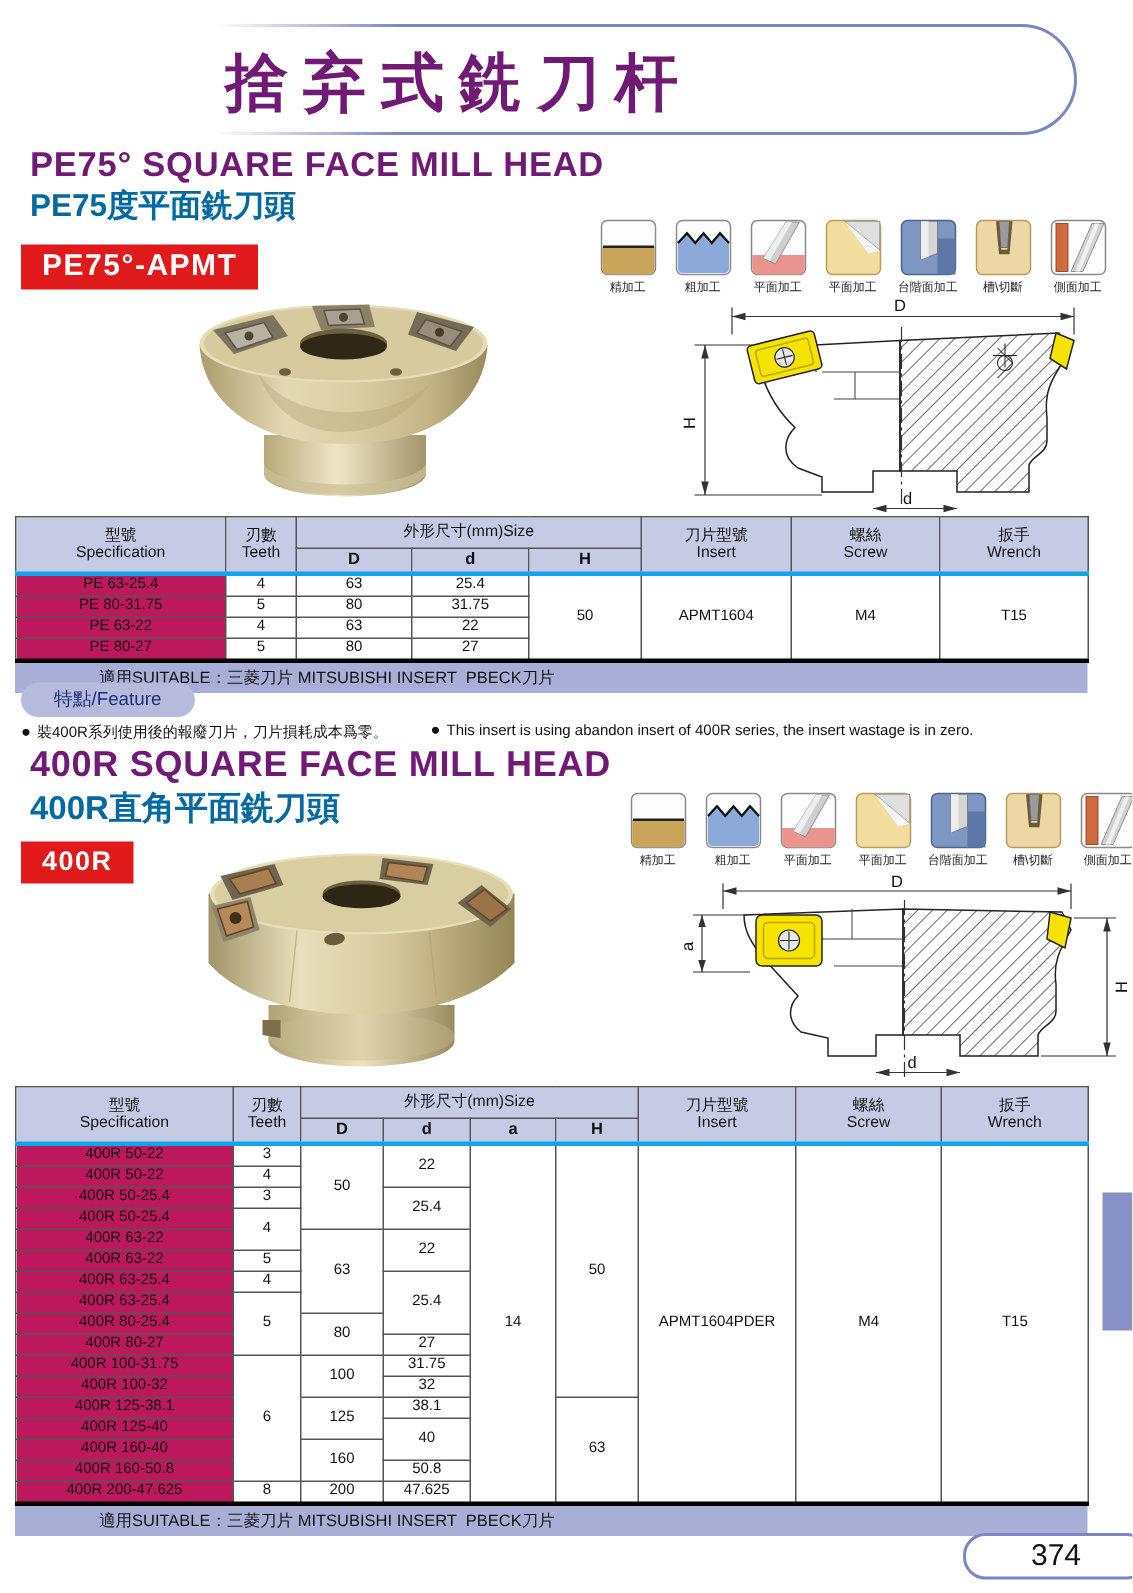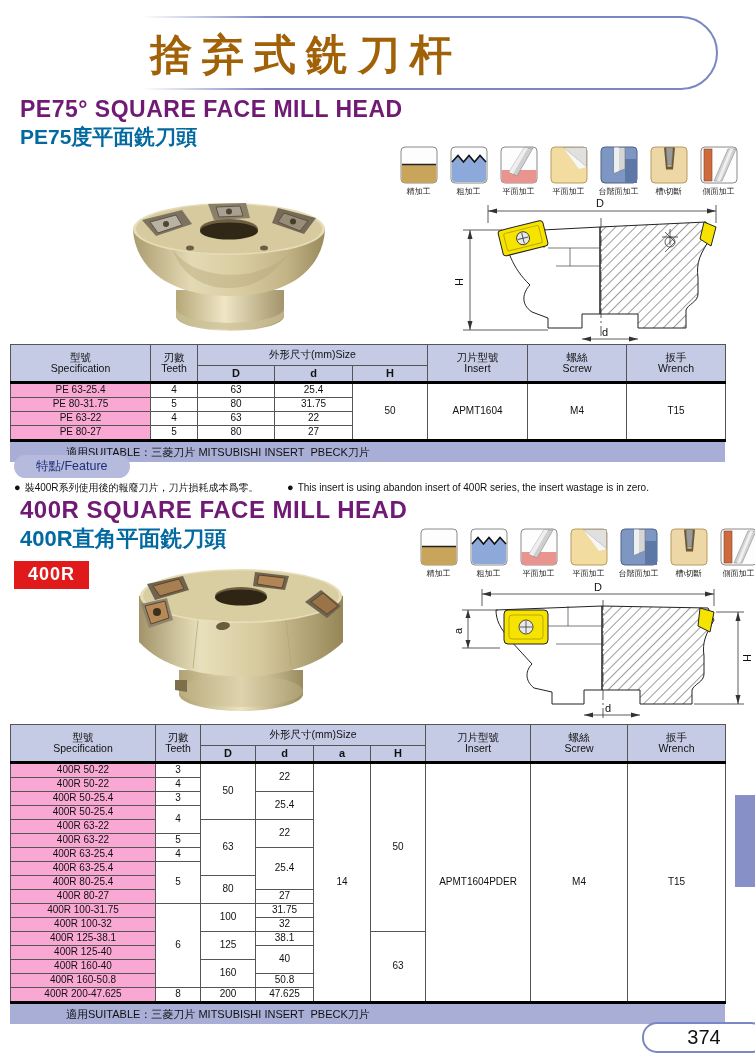--- a/index.html
+++ b/index.html
@@ -5,45 +5,45 @@
   html,body{margin:0;padding:0;background:#fff;}
   .page{position:relative;width:755px;height:1062px;background:#fff;overflow:hidden;
         font-family:"Liberation Sans","DejaVu Sans",sans-serif;color:#111;}
 
   
   .header-pill{position:absolute;left:112px;top:16px;width:602px;height:70px;
                border:2px solid #7b86c4;border-radius:38px;}
   .header-pill .fade{position:absolute;left:-3px;top:-3px;bottom:-3px;width:26%;
                background:linear-gradient(to right,#fff 20%,rgba(255,255,255,0));}
   .page-title{position:absolute;left:150px;top:27px;font-size:42px;font-weight:bold;
-              letter-spacing:10px;color:#a16207;z-index:2;}
+              letter-spacing:10px;color:#701a75;z-index:2;}
 
   
   .title-en{position:absolute;font-size:23px;font-weight:bold;color:#701a75;letter-spacing:0.5px;}
   .title-cn{position:absolute;font-size:21px;font-weight:bold;color:#0369a1;}
   .red-badge{position:absolute;background:#e01a1a;color:#fff;font-weight:bold;
              font-size:20px;padding:3px 14px 4px 14px;letter-spacing:1px;}
 
   
   .icon-row{position:absolute;display:flex;gap:9px;}
   .icon-cell{width:41px;text-align:center;}
   .icon-cell svg{width:38px;height:38px;display:block;margin:0 auto;}
   .icon-cap{font-size:8px;color:#222;margin-top:2px;white-space:nowrap;}
 
   
   .tbl-wrap{position:absolute;left:10px;}
   table.ptable{border-collapse:collapse;table-layout:fixed;width:715px;background:#fff;
                border:1px solid #555;border-bottom:3px solid #000;}
   table.ptable td,table.ptable th{border:1px solid #555;font-size:10px;font-weight:normal;
                color:#111;text-align:center;vertical-align:middle;padding:0 2px;
                height:13px;line-height:1.05;overflow:hidden;}
-  table.ptable thead{border-bottom:3px solid #000000;}
+  table.ptable thead{border-bottom:3px solid #0ea5e9;}
   table.ptable .th{background:#c6cbe5;font-size:10.5px;white-space:pre-line;height:20px;}
   table.ptable .sub{height:15px;font-weight:bold;font-size:11px;}
-  table.ptable .spec{background:#f9a8d4;}
+  table.ptable .spec{background:#be185d;}
   .suitable-bar{width:715px;height:20px;background:#a9aed6;color:#111;font-size:11px;
                 line-height:20px;padding-left:56px;box-sizing:border-box;white-space:pre;}
 
   
   .feature-pill{position:absolute;background:#b6bbdd;color:#1c2d7a;font-weight:normal;
                 font-size:12.5px;padding:3px 22px;border-radius:12px;}
   .bullet{position:absolute;font-size:10px;color:#111;white-space:nowrap;}
   .bullet .dot{font-size:11px;margin-right:4px;}
 
   
@@ -102,20 +102,21 @@
     </defs>
   </svg>
 
   <div class="header-pill">
       <div class="fade"></div>
     </div>
   <div class="page-title">捨弃式銑刀杆</div>
 
   <div class="title-en" style="left:20px;top:96px;">PE75° SQUARE FACE MILL HEAD</div>
   <div class="title-cn" style="left:20px;top:123px;">PE75度平面銑刀頭</div>
+  <div class="red-badge" style="left:14px;top:163px;">PE75°-APMT</div>
 
   <div class="icon-row" style="left:398px;top:146px;">
     <div class="icon-cell">
         <svg>
           <use href="#ic-0"></use>
         </svg>
         <div class="icon-cap">精加工</div>
       </div>
     <div class="icon-cell">
         <svg>

